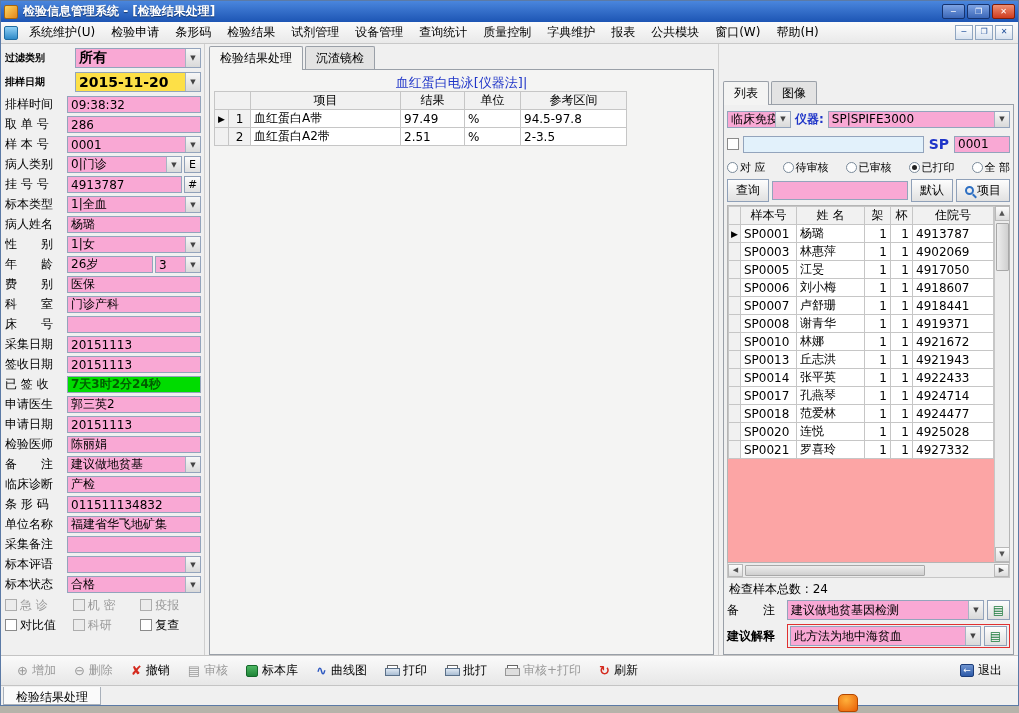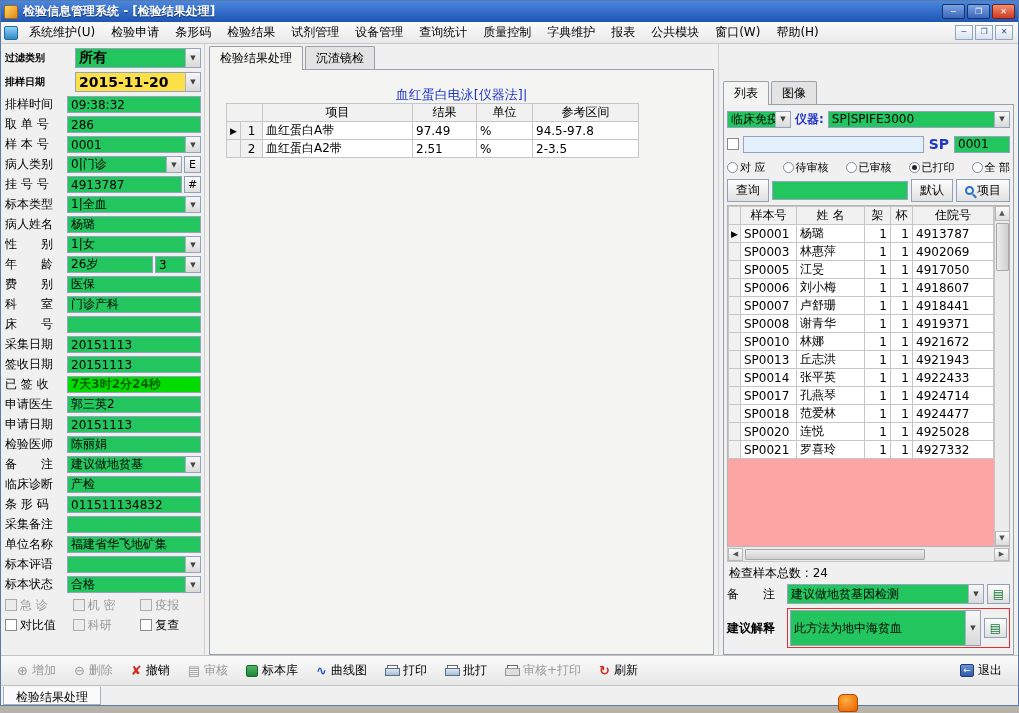--- a/index.html
+++ b/index.html
@@ -21,41 +21,41 @@
 .mdibtns{margin-left:auto;display:flex;gap:2px;padding-right:2px;}
 .mdibtn{width:18px;height:15px;border:1px solid #8fa5c0;background:linear-gradient(#ffffff,#d8e2ef);color:#23529c;font-size:8px;line-height:12px;text-align:center;}
 
 .body-row{flex:1;display:flex;min-height:0;}
 
 .left-panel{width:204px;flex:none;padding:3px 3px 0 4px;border-right:1px solid #cfcfcf;background:#f0f0f0;overflow:hidden;}
 .frow{display:flex;align-items:center;height:19px;margin-bottom:1px;}
 .frow.filter{height:22px;margin-bottom:2px;}
 .flabel{flex:none;width:62px;white-space:pre;overflow:hidden;}
 .frow.filter .flabel{width:70px;font-size:10px;font-weight:bold;}
-.fctl{flex:1;min-width:0;height:17px;border:1px solid #93a4bc;background:#22c55e;display:flex;align-items:center;overflow:hidden;}
+.fctl{flex:1;min-width:0;height:17px;border:1px solid #93a4bc;background:#f9a8d4;display:flex;align-items:center;overflow:hidden;}
 .frow.filter .fctl{height:20px;}
 .ftext{flex:1;min-width:0;padding:0 3px;white-space:nowrap;overflow:hidden;}
 .frow.filter .ftext{font-weight:bold;font-size:14px;}
 .arrow{flex:none;width:15px;align-self:stretch;border-left:1px solid #a8b4c4;background:linear-gradient(#f7f7f7,#d9d9d9);color:#444;font-size:7px;display:flex;align-items:center;justify-content:center;}
 .fctl.green{background:#fde047;}
 .fctl.green-val{background:#00dc00;}
 .fctl.green-val .ftext{color:#005e00;font-weight:bold;}
 .xbtn{flex:none;width:17px;height:17px;margin-left:2px;border:1px solid #8fa0b8;background:linear-gradient(#fcfcfc,#dfdfdf);text-align:center;line-height:15px;font-size:11px;}
 .age2{flex:none;width:46px;margin-left:2px;}
 .cbrow{display:flex;align-items:center;height:20px;gap:7px;}
 .cbitem{display:flex;align-items:center;gap:3px;flex:1;white-space:pre;}
 .cbbox{width:12px;height:12px;border:1px solid #8a8a8a;background:#fff;flex:none;}
 .cbitem.disabled{color:#9a9a9a;}
 .cbitem.disabled .cbbox{background:#ececec;border-color:#adadad;}
 
 .main-area{flex:1;min-width:0;display:flex;flex-direction:column;padding:3px 4px 0 4px;}
 .tabstrip{height:22px;flex:none;display:flex;align-items:flex-end;}
 .tab{flex:none;padding:3px 10px 2px;border:1px solid #9aa0a8;border-bottom:none;border-radius:2px 2px 0 0;background:#e3e3e3;margin-right:2px;white-space:nowrap;cursor:pointer;}
 .tab.active{background:#f4f4f3;position:relative;top:1px;padding-bottom:3px;}
-.main-box{flex:1;min-height:0;border:1px solid #9aa0a8;background:#f4f4f3;padding:16px;display:flex;flex-direction:column;}
+.main-box{flex:1;min-height:0;border:1px solid #9aa0a8;background:#f4f4f3;padding:4px;display:flex;flex-direction:column;}
 .result-title{flex:none;height:17px;text-align:center;color:#1f35c8;font-size:13px;white-space:nowrap;}
 table.grid{border-collapse:collapse;table-layout:fixed;}
 .grid th,.grid td{border:1px solid #c6c6c6;height:18px;padding:0 3px;font-weight:normal;font-size:12px;overflow:hidden;white-space:nowrap;background:#fff;}
 .grid th{background:#f1f1f1;text-align:center;}
 .grid td.gray{background:#f1f1f1;text-align:center;padding:0;}
 .grid td.marker{background:#f1f1f1;text-align:center;padding:0;font-size:9px;}
 .result-grid{width:412px;flex:none;}
 
 .right-panel{width:300px;flex:none;display:flex;flex-direction:column;padding:2px 4px 0 4px;border-left:1px solid #cfcfcf;background:#f0f0f0;}
 .rp-spacer{height:36px;flex:none;}
@@ -298,29 +298,29 @@
               <span class="ftext">产检</span>
             </div>
           </div>
           <div class="frow">
             <span class="flabel">条 形 码</span>
             <div class="fctl">
               <span class="ftext">011511134832</span>
             </div>
           </div>
           <div class="frow">
+            <span class="flabel">单位名称</span>
+            <div class="fctl">
+              <span class="ftext">福建省华飞地矿集</span>
+            </div>
+          </div>
+          <div class="frow">
             <span class="flabel">采集备注</span>
             <div class="fctl">
               <span class="ftext"></span>
-            </div>
-          </div>
-          <div class="frow">
-            <span class="flabel">单位名称</span>
-            <div class="fctl">
-              <span class="ftext">福建省华飞地矿集</span>
             </div>
           </div>
           <div class="frow">
             <span class="flabel">标本评语</span>
             <div class="fctl combo">
               <span class="ftext"></span>
               <span class="arrow">▼</span>
             </div>
           </div>
           <div class="frow">
@@ -592,21 +592,21 @@
             <span class="arrow">▼</span>
           </div>
           <span class="edit-btn">
               <span class="book-icon">▤</span>
             </span>
         </div>
 
         <div class="rrow">
           <span class="remark-label bold">建议解释</span>
           <div class="advice-group">
-            <div class="fctl combo" style="flex:1;height:36px">
+            <div class="fctl combo" style="flex:1;height:20px">
               <span class="ftext">此方法为地中海贫血</span>
               <span class="arrow">▼</span>
             </div>
             <span class="edit-btn">
                 <span class="book-icon">▤</span>
               </span>
           </div>
         </div>
 
       </div>

